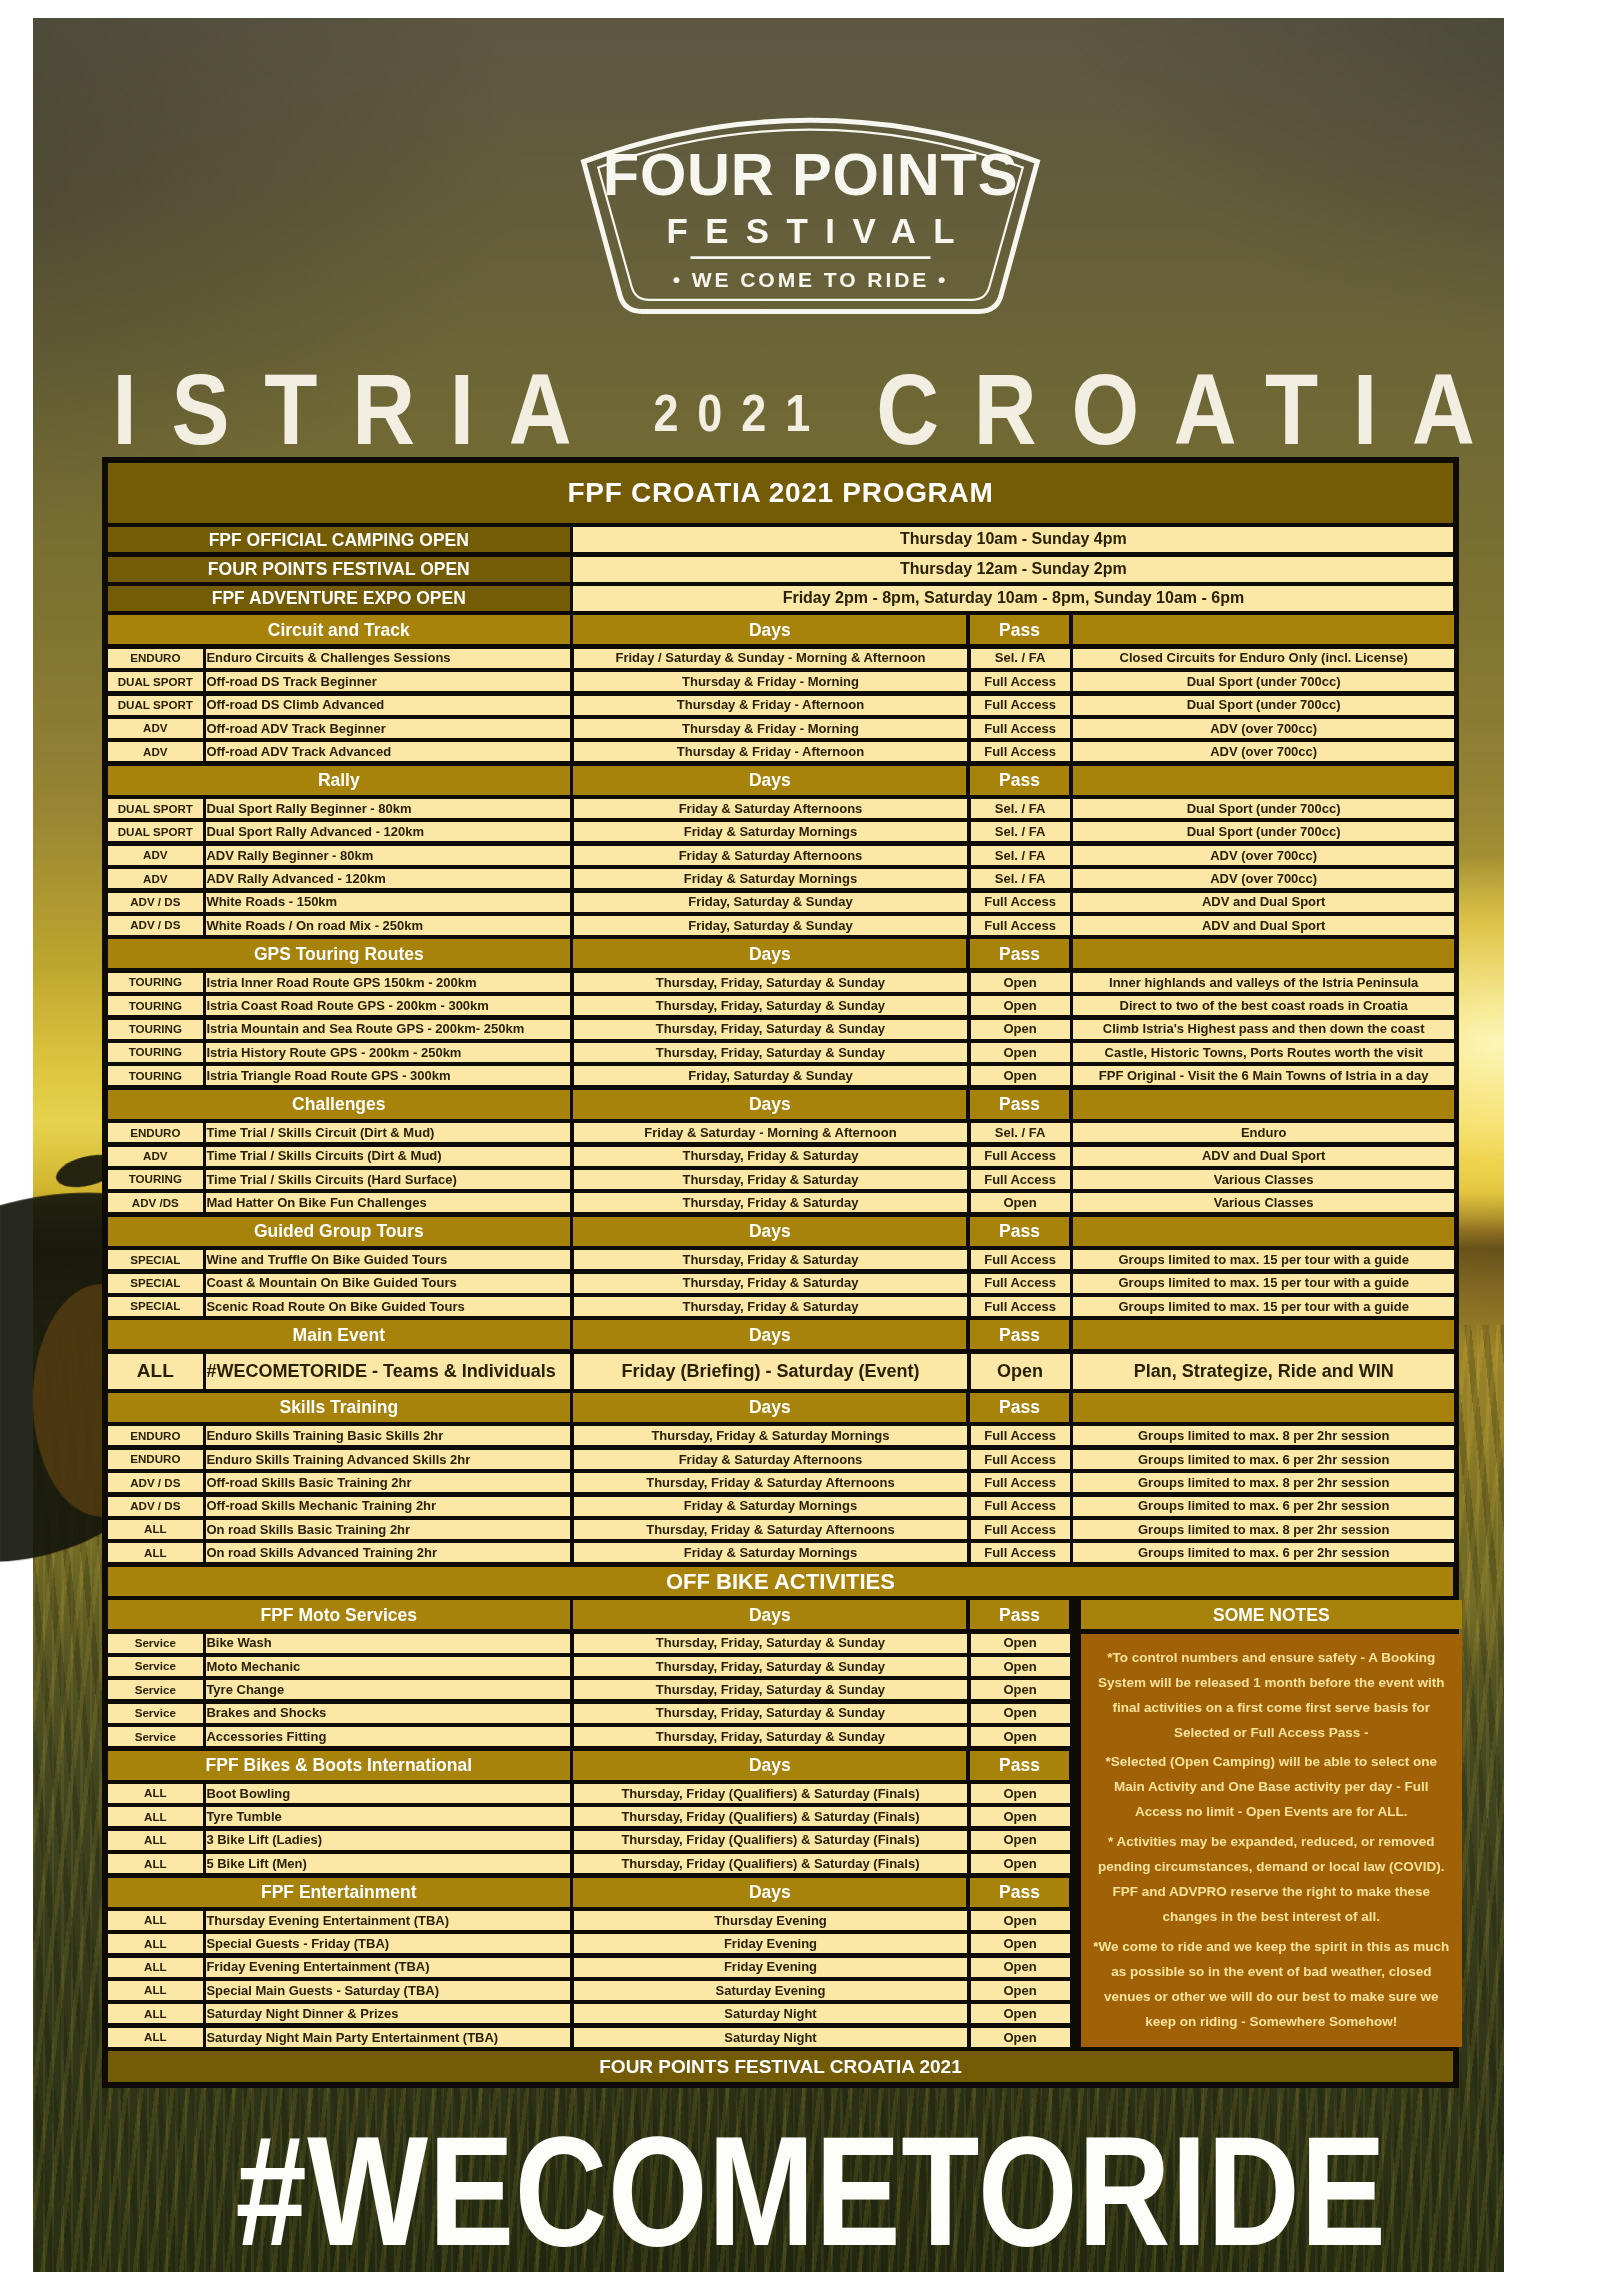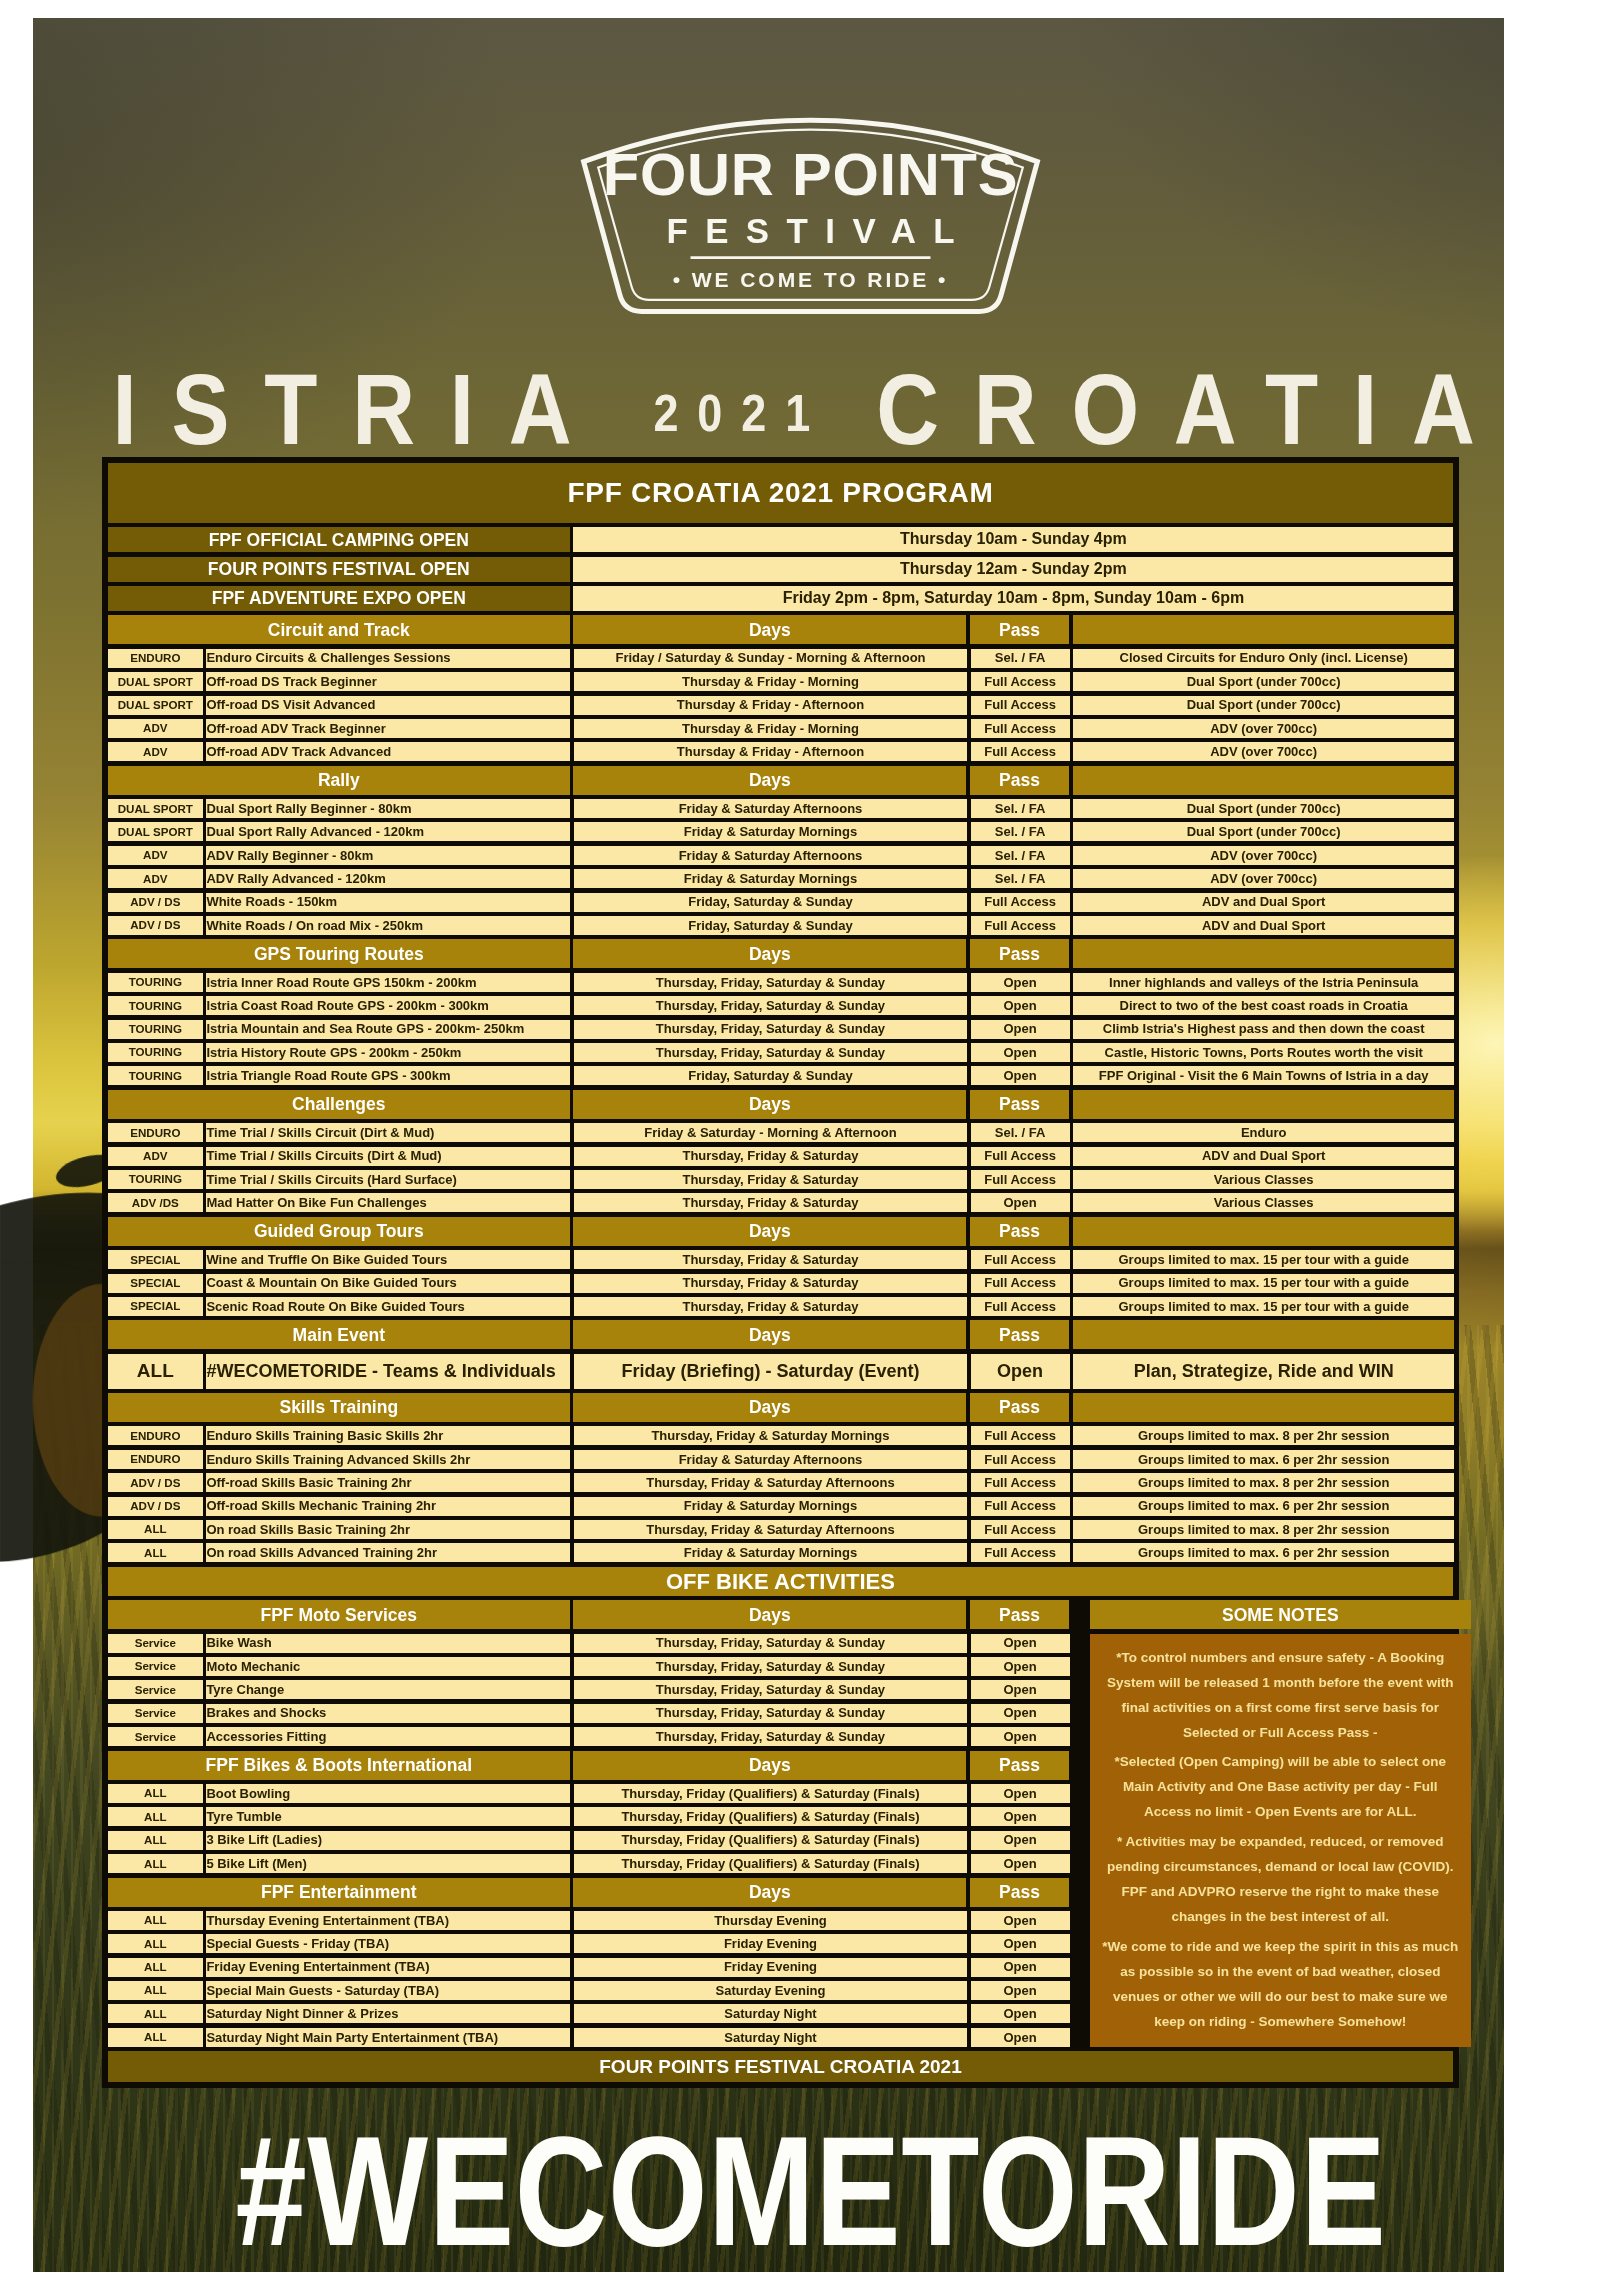--- a/index.html
+++ b/index.html
@@ -37,21 +37,21 @@
   .title-year{font-size:45px;font-weight:bold;letter-spacing:0.42em;line-height:1;margin-top:25px;}
   
   .ptable{position:absolute;left:102px;top:457px;width:1357px;box-sizing:border-box;background:#0e0b04;padding:5.8px;display:flex;flex-direction:column;gap:4.4px;}
   .row{display:grid;column-gap:3.6px;}
   .cols-1{grid-template-columns:1fr;}
   .cols-5{grid-template-columns:95px 364px 393px 99px 381px;}
   .cols-sechead{grid-template-columns:462px 393px 99px 381px;}
   .cols-info{grid-template-columns:462px 880px;}
   .cols-4{grid-template-columns:95px 364px 393px 99px;}
   .cols-3{grid-template-columns:462px 393px 99px;}
-  .offbike{display:grid;grid-template-columns:961px 381px;column-gap:21px;}
+  .offbike{display:grid;grid-template-columns:961px 381px;column-gap:12px;}
   .obleft,.obright{display:flex;flex-direction:column;gap:4.4px;}
   .c{display:flex;align-items:center;justify-content:center;text-align:center;line-height:1.05;}
   .cream{background:#FBE8A6;color:#2A2103;font-weight:bold;font-size:13px;}
   .cream.cat{font-size:11.6px;}
   .cream.activity{justify-content:flex-start;text-align:left;padding-left:0;}
   .gold{background:#A8830C;color:#ffffff;font-weight:bold;font-size:17.5px;}
   .dark{background:#745B06;color:#ffffff;font-weight:bold;}
   .rh-title{height:60px;}  .rh-title .c{font-size:28px;letter-spacing:0.7px;}
   .rh-info{height:25px;}   .rh-info .dark{font-size:17.5px;} .rh-info .cream{font-size:16px;}
   .rh-band{height:29px;}   .rh-band .c{font-size:22px;}
@@ -134,21 +134,21 @@
       </div>
       <div class="row cols-5 rh-data">
         <div class="c cream cat">DUAL SPORT</div>
         <div class="c cream activity">Off-road DS Track Beginner</div>
         <div class="c cream">Thursday &amp; Friday - Morning</div>
         <div class="c cream">Full Access</div>
         <div class="c cream">Dual Sport (under 700cc)</div>
       </div>
       <div class="row cols-5 rh-data">
         <div class="c cream cat">DUAL SPORT</div>
-        <div class="c cream activity">Off-road DS Visit Advanced</div>
+        <div class="c cream activity">Off-road DS Climb Advanced</div>
         <div class="c cream">Thursday &amp; Friday - Afternoon</div>
         <div class="c cream">Full Access</div>
         <div class="c cream">Dual Sport (under 700cc)</div>
       </div>
       <div class="row cols-5 rh-data">
         <div class="c cream cat">ADV</div>
         <div class="c cream activity">Off-road ADV Track Beginner</div>
         <div class="c cream">Thursday &amp; Friday - Morning</div>
         <div class="c cream">Full Access</div>
         <div class="c cream">ADV (over 700cc)</div>

